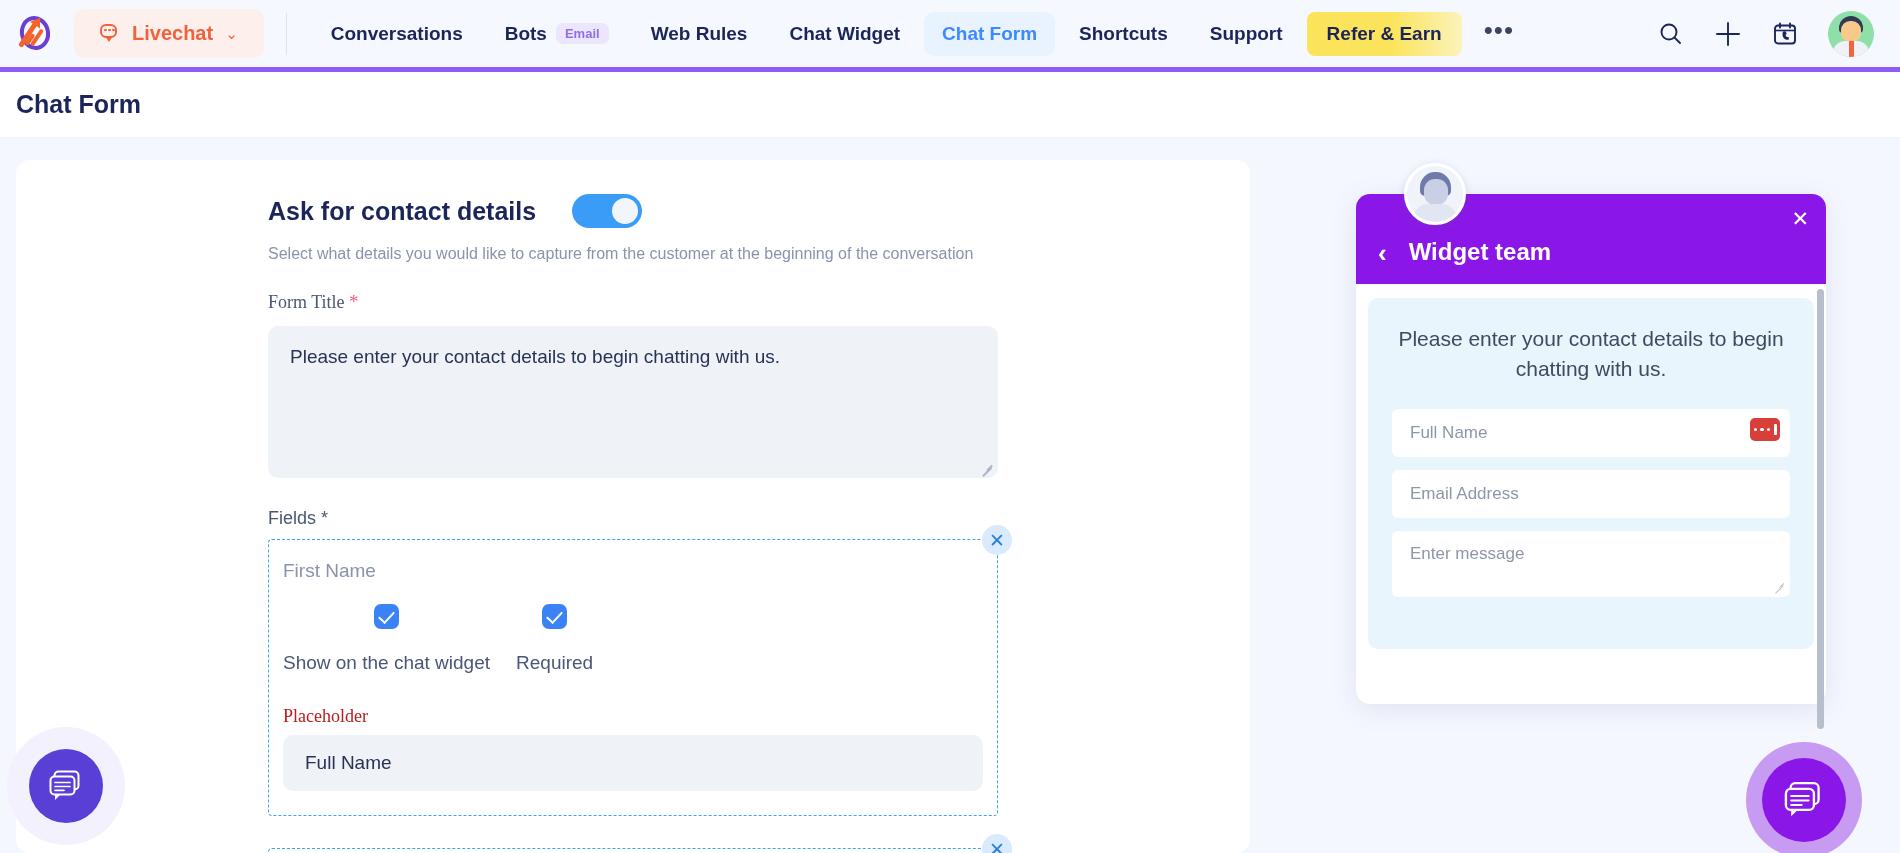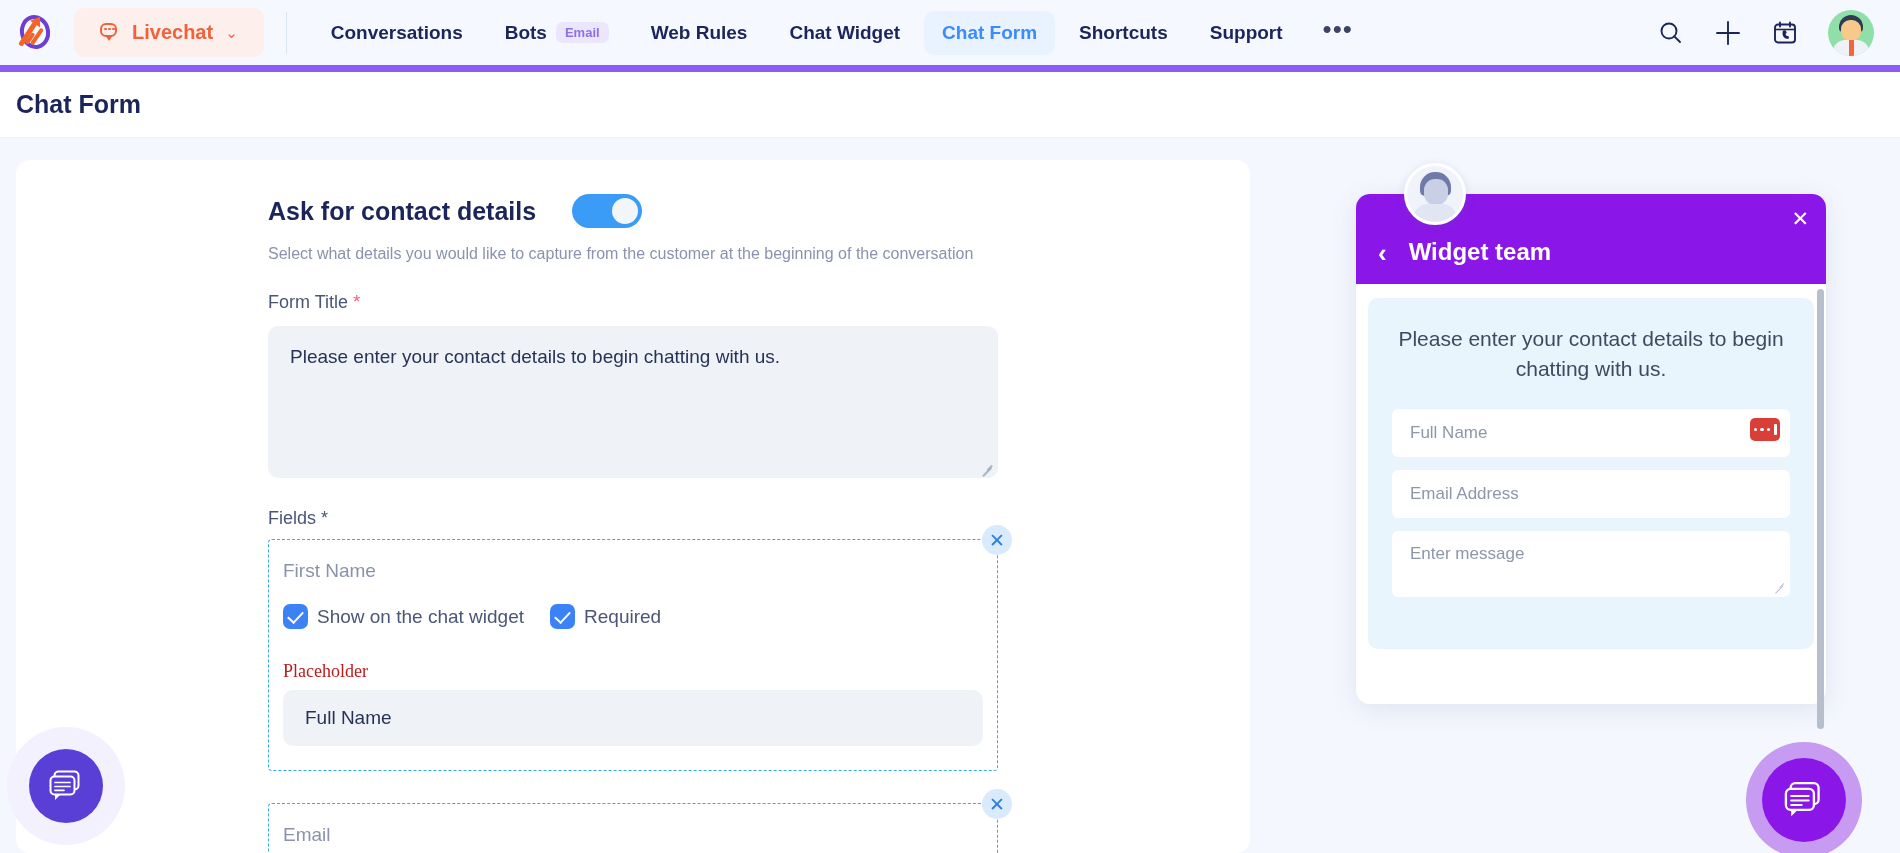--- a/index.html
+++ b/index.html
@@ -10,21 +10,21 @@
     overflow: hidden;
   }
 
   
   .topnav {
     height: 72px;
     background: #f5f8ff;
     display: flex;
     align-items: center;
     padding: 0 26px 0 14px;
-    border-bottom: 7px solid #8b5cf6;
+    border-bottom: 5px solid #8b5cf6;
     position: relative;
   }
   .brand-logo {
     width: 46px; height: 46px;
     position: relative;
     flex: 0 0 46px;
     margin-right: 14px;
   }
   .brand-logo .ring {
     position: absolute; left: 6px; top: 5px;
@@ -154,21 +154,21 @@
   .toggle .knob {
     position: absolute; right: 4px; top: 4px;
     width: 26px; height: 26px; border-radius: 50%;
     background: #f2f6fb;
   }
   .ask-sub {
     font-size: 16px; color: #8a93ab; margin-top: 17px;
   }
 
   .field-label {
-    font-size: 18px; color: #4b5677; margin-top: 28px; margin-bottom: 13px;
+    font-size: 18px; color: #4b5677; margin-top: 28px; margin-bottom: 13px; font-family: Liberation Serif, serif;
   }
   .field-label .req { color: #f2607a; font-size: 19px; }
 
   .textarea-box {
     background: #eff3f8;
     border-radius: 10px;
     min-height: 152px;
     padding: 20px 22px;
     font-size: 19px; color: #273355;
     position: relative;
@@ -197,21 +197,21 @@
   .field-group .close-x {
     position: absolute; right: -15px; top: -15px;
     width: 30px; height: 30px; border-radius: 50%;
     background: #d9eafd;
     display: flex; align-items: center; justify-content: center;
     color: #2a7fe0; font-size: 19px; font-weight: 500;
     cursor: pointer;
   }
   .fg-name { font-size: 19px; color: #8a93ab; margin-bottom: 22px; }
   .check-row { display: flex; align-items: center; gap: 26px; }
-  .check-item { display:flex; align-items:center; gap: 9px; cursor: pointer; }
+  .check-item { display:flex; align-items:center; gap: 23px; cursor: pointer; flex-direction: column; }
   .cbox {
     width: 25px; height: 25px; border-radius: 7px;
     background: #3b82f6; position: relative; flex: 0 0 25px;
   }
   .cbox:after {
     content:""; position:absolute; left: 8px; top: 4px;
     width: 7px; height: 13px;
     border: solid #fff; border-width: 0 2.6px 2.6px 0;
     transform: rotate(43deg);
   }
@@ -386,20 +386,21 @@
     </div>
     <div class="nav-item active">
       <span>Chat Form</span>
     </div>
     <div class="nav-item">
       <span>Shortcuts</span>
     </div>
     <div class="nav-item">
       <span>Support</span>
     </div>
+    <div class="refer-pill">Refer &amp; Earn</div>
     <div class="nav-more">•••</div>
   </div>
 
   <div class="nav-right">
     <span class="icon-btn">
       <svg width="26" height="26" viewBox="0 0 26 26" fill="none">
         <circle cx="11" cy="11" r="7.5" stroke="#1b2559" stroke-width="1.9"></circle>
         <line x1="16.3" y1="16.3" x2="22" y2="22" stroke="#1b2559" stroke-width="1.9" stroke-linecap="round"></line>
       </svg>
     </span>

